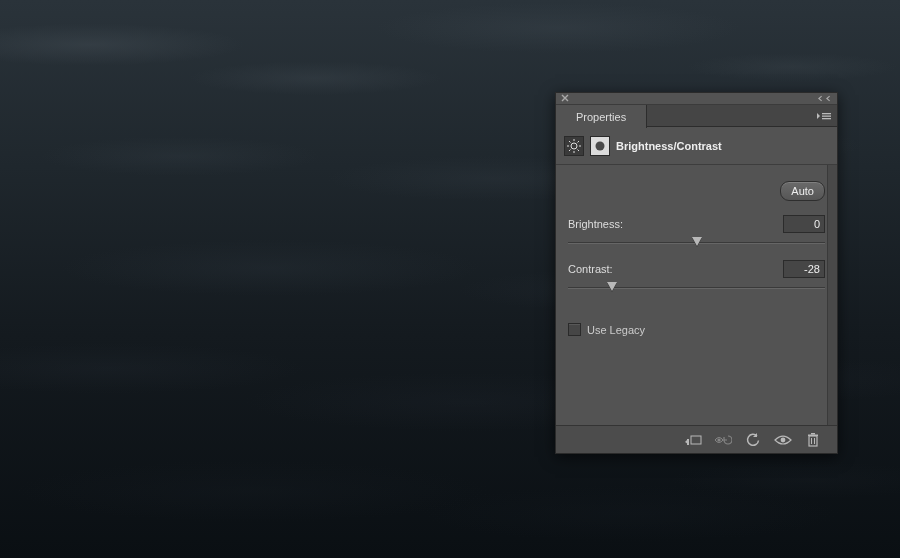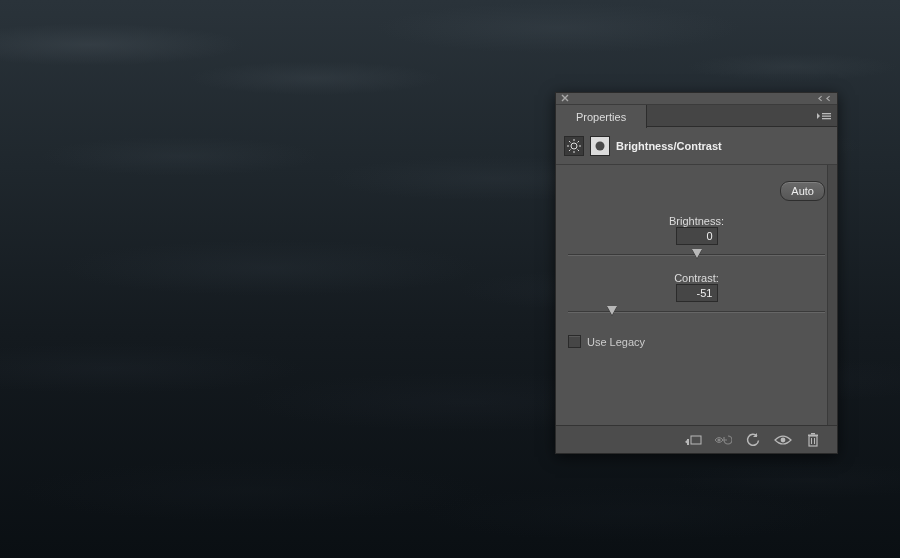--- a/index.html
+++ b/index.html
@@ -96,21 +96,21 @@
   .auto-row { display:flex; justify-content:flex-end; margin-bottom:14px; margin-top:6px;}
   .btn {
     height: 20px; padding: 0 10px;
     background: linear-gradient(#6a6a6a,#565656);
     border: 1px solid #2e2e2e; border-radius: 9px;
     color: #eee; font-size: 11px; display:flex; align-items:center;
     box-shadow: inset 0 1px 0 rgba(255,255,255,0.15);
   }
 
   .slider-row { margin-bottom: 10px; }
-  .slider-label-line { display:flex; justify-content:space-between; align-items:center; margin-bottom:3px;flex-direction:column;}
+  .slider-label-line { display:flex; justify-content:space-between; align-items:center; margin-bottom:3px;}
   .slider-label { color:#ddd; }
   .valuebox {
     width: 42px; height: 18px;
     background:#464646; border:1px solid #2b2b2b;
     color:#eee; text-align:right; padding: 0 4px; font-size:11px;
     display:flex; align-items:center; justify-content:flex-end;
   }
   .slider-track {
     position:relative; height: 14px;
   }
@@ -120,21 +120,21 @@
   }
   .slider-thumb {
     position:absolute; top:1px; width:0; height:0;
     border-left:5px solid transparent;
     border-right:5px solid transparent;
     border-top:9px solid #b8b8b8;
     transform: translateX(-5px);
     filter: drop-shadow(0 1px 0 #333);
   }
 
-  .legacy-row { display:flex; align-items:center; gap:6px; margin-top:16px;}
+  .legacy-row { display:flex; align-items:center; gap:6px; margin-top:28px;}
   .chk {
     width:13px; height:13px; background:#464646; border:1px solid #2a2a2a;
     box-shadow: inset 0 1px 0 rgba(255,255,255,0.1);
   }
 
   .right-gutter {
     position:absolute; right:0; top:0; bottom:0; width:10px;
     background:#494949; border-left:1px solid #3a3a3a;
   }
 
@@ -229,21 +229,21 @@
         <div class="slider-track">
           <div class="slider-line"></div>
           <div class="slider-thumb" id="thumb-brightness" style="left: 50%;"></div>
         </div>
       </div>
 
       <div class="slider-row">
         <div class="slider-label-line">
           <span class="slider-label">Contrast:</span>
           <div class="valuebox">
-            <span>-51</span>
+            <span>-28</span>
           </div>
         </div>
         <div class="slider-track">
           <div class="slider-line"></div>
           <div class="slider-thumb" id="thumb-contrast" style="left: 17%;"></div>
         </div>
       </div>
 
       <div class="legacy-row">
         <div class="chk"></div>

